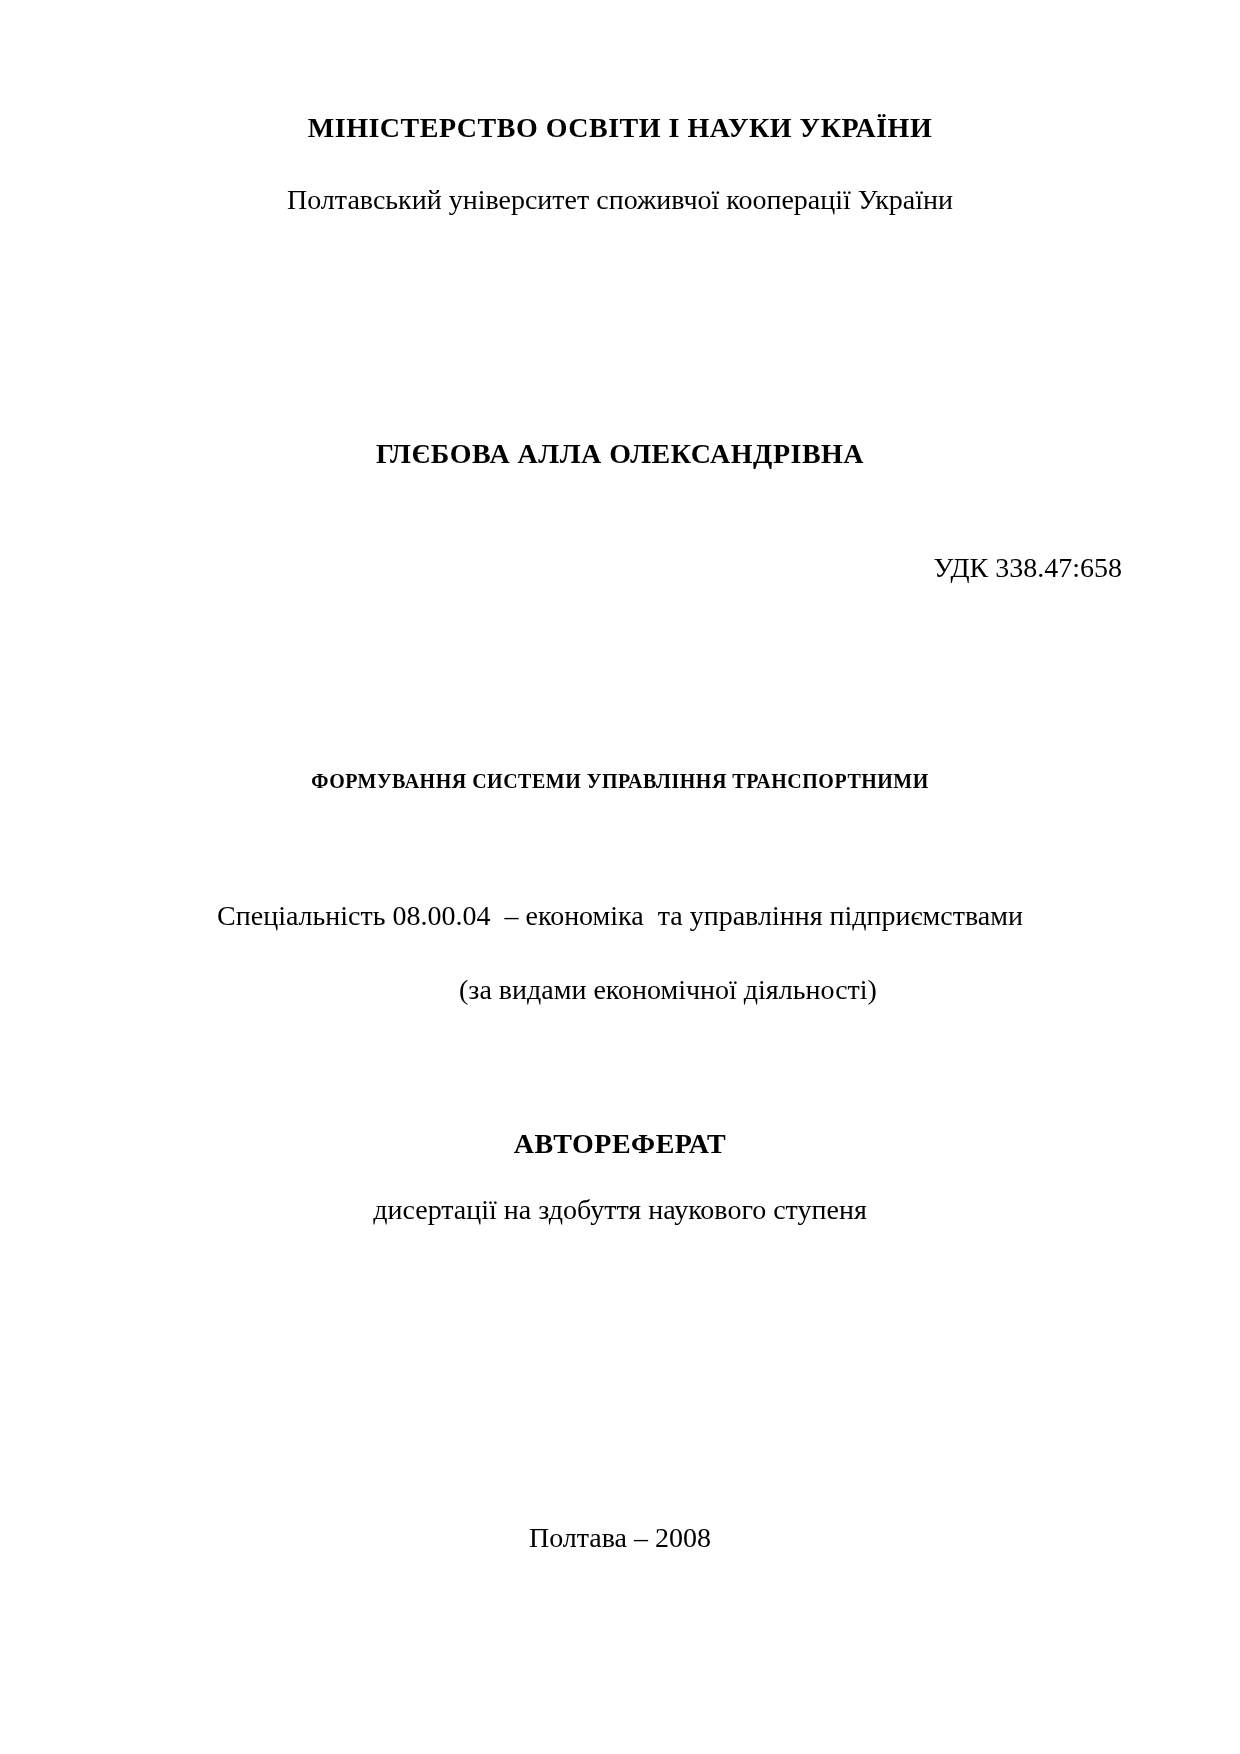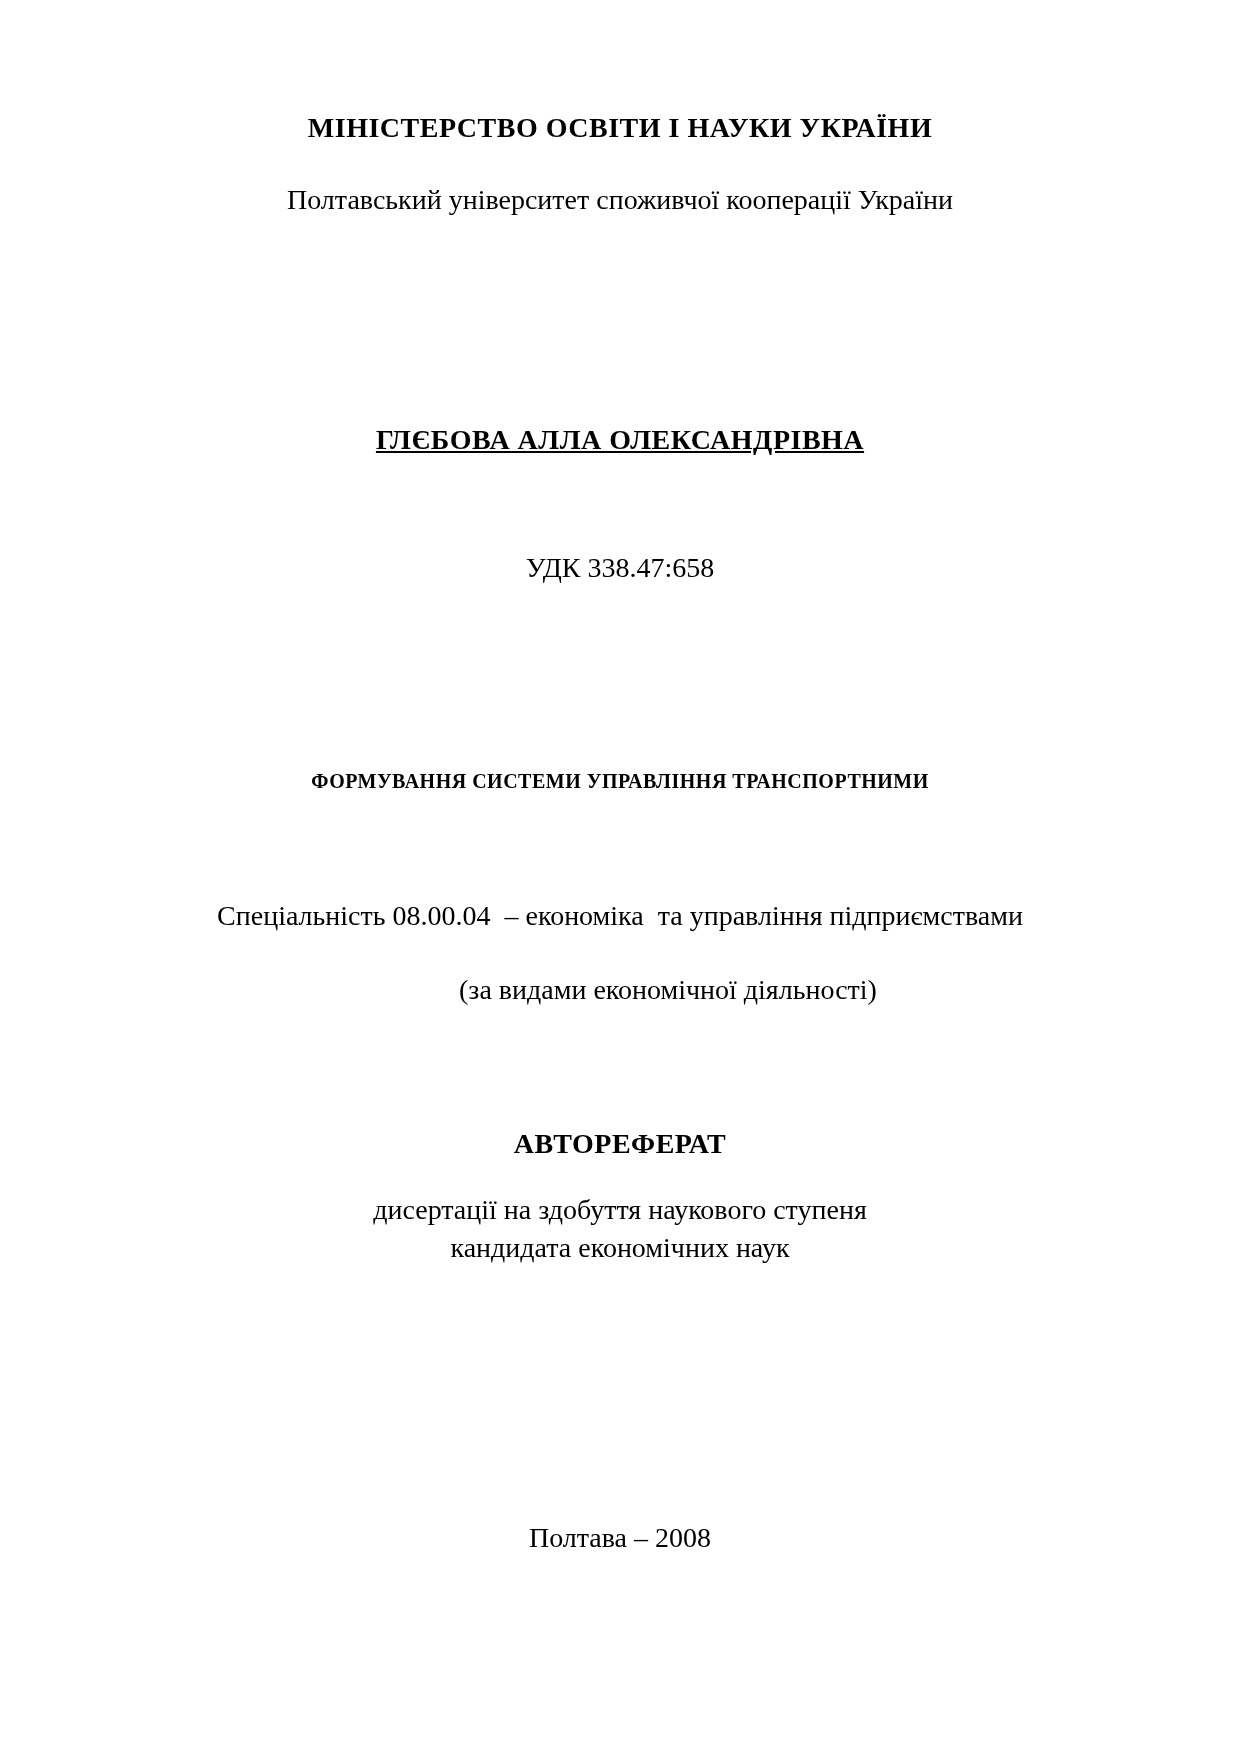--- a/index.html
+++ b/index.html
@@ -22,22 +22,22 @@
     left: 118px;
     right: 118px;
     text-align: center;
     font-size: 28px;
     line-height: 36px;
     white-space: pre-wrap;
   }
 
   .ministry        { top: 110px; font-weight: bold; letter-spacing: 0.5px; }
   .university      { top: 182px; }
-  .author          { top: 422px; font-weight: bold; letter-spacing: 0.5px; text-decoration: underline; }
-  .udc             { top: 550px; text-align: center; }
+  .author          { top: 436px; font-weight: bold; letter-spacing: 0.5px; }
+  .udc             { top: 550px; text-align: right; }
   .diss-title      { top: 686px; font-weight: bold; font-size: 20px; line-height: 38px; letter-spacing: 0.5px; }
   .specialty-1     { top: 898px; }
   .specialty-2     { top: 936px; padding-left: 96px; margin-top: 36px; }
   .abstract-head   { top: 1126px; font-weight: bold; letter-spacing: 0.5px; }
   .degree-1        { top: 1192px; }
   .degree-2        { top: 1230px; }
   .footer          { top: 1520px; text-align: center; }
 </style>
 </head>
 <body>
@@ -57,17 +57,16 @@
   </div>
 
   <div class="line specialty-1">Спеціальність 08.00.04  – економіка  та управління підприємствами</div>
 
   <div class="line specialty-2">(за видами економічної діяльності)</div>
 
   <div class="line abstract-head">АВТОРЕФЕРАТ</div>
 
   <div class="line degree-1">дисертації на здобуття наукового ступеня</div>
 
-  <div class="line degree-2">кандидата економічних наук</div>
 
   <div class="line footer">Полтава – 2008</div>
 
 </div>
 
 </body></html>

